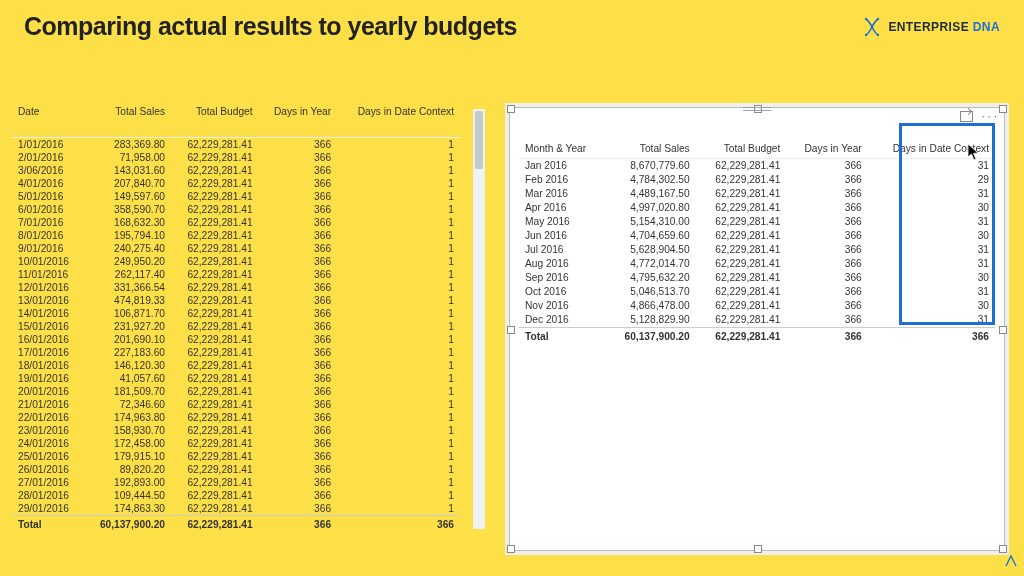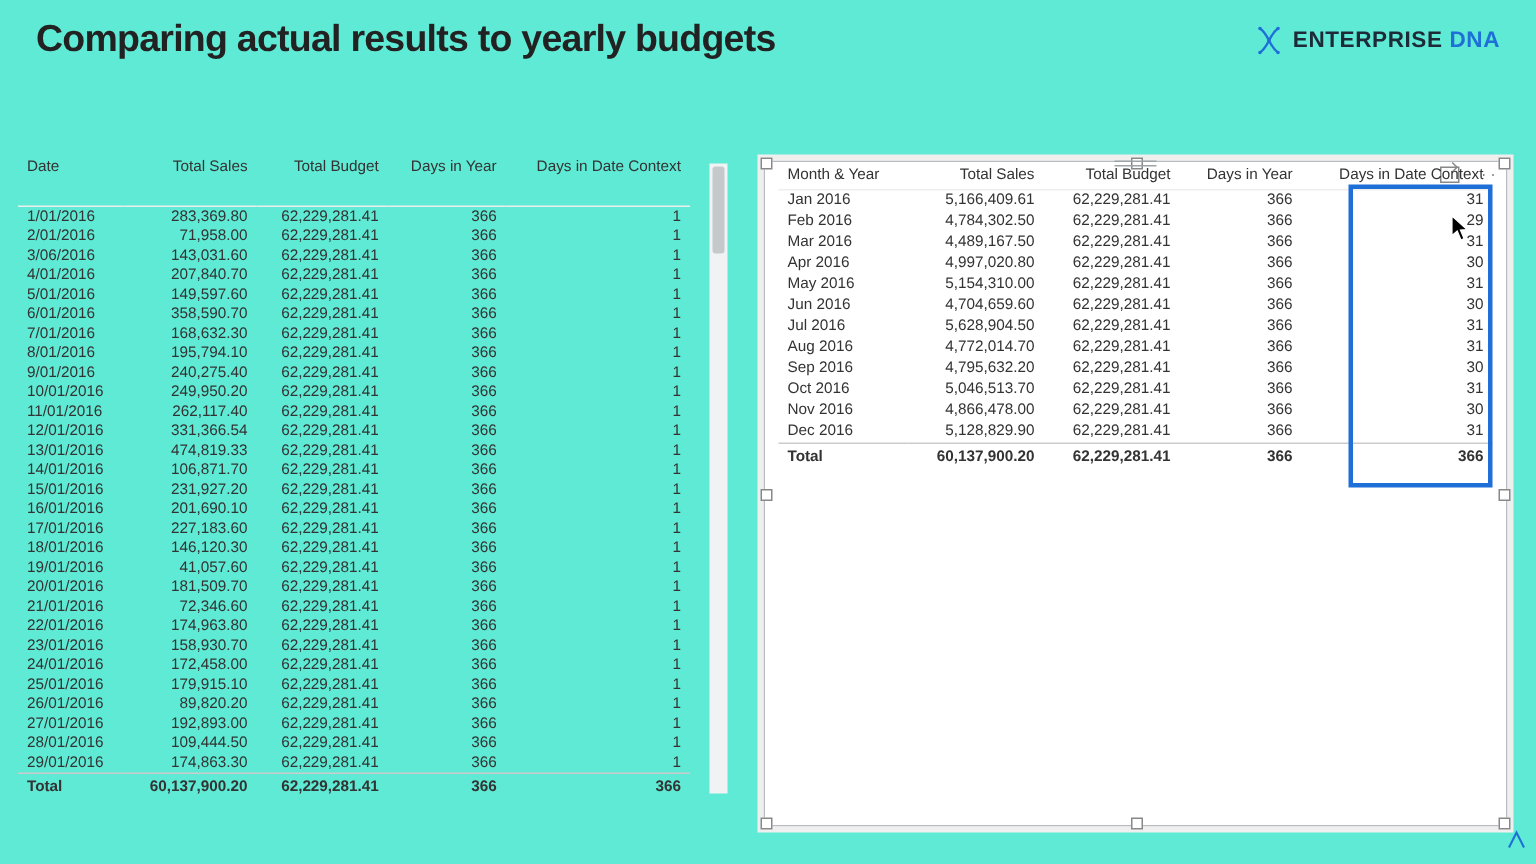--- a/index.html
+++ b/index.html
@@ -1,20 +1,20 @@
 <!DOCTYPE html>
 <html><head>
 <meta charset="utf-8">
 <style>
   html,body { margin:0; padding:0; font-family:"Segoe UI",Arial,sans-serif; background:#f6f7f8; width:1024px; height:576px; overflow:hidden; color:#222; }
-  .slide { width:1024px; height:576px; background:#5eead4; position:relative; box-sizing:border-box; padding:12px 24px 8px 24px; }
+  .slide { width:1024px; height:576px; background:#fde047; position:relative; box-sizing:border-box; padding:12px 24px 8px 24px; }
   .header { display:flex; align-items:center; justify-content:space-between; }
   .title { font-size:25px; font-weight:800; color:#222; letter-spacing:-0.5px; }
   .brand { display:flex; align-items:center; gap:6px; }
-  .brand-text { font-size:15px; font-weight:700; color:#1e2a38; letter-spacing:0.4px; }
+  .brand-text { font-size:12px; font-weight:700; color:#1e2a38; letter-spacing:0.4px; }
   .brand-text .dna { color:#1e6fd8; font-weight:800; }
   .brand-icon svg { display:block; }
 
   .panels { position:absolute; top:105px; left:12px; right:12px; bottom:10px; display:flex; gap:20px; }
 
   
   .left-visual { width:475px; height:448px; position:relative; font-size:10.2px; color:#333; }
   .scrollbar { position:absolute; right:2px; top:4px; bottom:24px; width:12px; background:#f1f2f3; }
   .scroll-thumb { position:absolute; left:2px; right:2px; top:2px; height:58px; background:#c6c9cc; border-radius:2px; }
   table.tbl { border-collapse:collapse; width:448px; }
@@ -33,21 +33,21 @@
   .sel-handle { position:absolute; width:6px; height:6px; background:#fff; border:1px solid #888; }
   .sh-tl { top:-3px; left:-3px;} .sh-tr { top:-3px; right:-3px;}
   .sh-bl { bottom:-3px; left:-3px;} .sh-br { bottom:-3px; right:-3px;}
   .sh-tm { top:-3px; left:50%; margin-left:-3px;} .sh-bm { bottom:-3px; left:50%; margin-left:-3px;}
   .sh-lm { left:-3px; top:50%; margin-top:-3px;} .sh-rm { right:-3px; top:50%; margin-top:-3px;}
   .drag-grip { position:absolute; top:-2px; left:50%; transform:translateX(-50%); width:40px; height:6px; display:flex; align-items:center; justify-content:center; }
   .drag-grip span { width:28px; height:2px; border-top:1px solid #9ea3a8; border-bottom:1px solid #9ea3a8; display:block; }
   .visual-menu { position:absolute; top:6px; right:10px; font-size:10px; color:#555; display:flex; gap:8px; align-items:center;}
   .visual-menu .box { width:11px; height:9px; border:1px solid #888; position:relative;}
   .visual-menu .box::after{content:"";position:absolute;right:1px;top:-3px;width:4px;height:4px;border-top:1px solid #888;border-right:1px solid #888; transform:rotate(45deg);}
-  .right-inner { position:absolute; top:4px; left:12px; right:12px; }
+  .right-inner { position:absolute; top:36px; left:12px; right:12px; }
   table.tbl2 { border-collapse:collapse; width:100%; }
   table.tbl2 th, table.tbl2 td { padding:1.5px 6px; white-space:nowrap; font-weight:400; }
   table.tbl2 th { text-align:left; padding-bottom:4px; border-bottom:1px solid #eee;}
   .right-visual .tbl2 th:nth-child(2),
   .right-visual .tbl2 th:nth-child(3),
   .right-visual .tbl2 th:nth-child(4),
   .right-visual .tbl2 th:nth-child(5) { text-align:right; }
   table.tbl2 td.num { text-align:right; }
   table.tbl2 tr.total td { border-top:1px solid #ccc; font-weight:700; padding-top:3px;}
   .highlight-box { position:absolute; border:3px solid #1e6fd8; pointer-events:none; top:18px; right:12px; width:90px; height:196px; }
@@ -331,21 +331,21 @@
             <tbody>
               <tr>
                 <th>Month &amp; Year</th>
                 <th>Total Sales</th>
                 <th>Total Budget</th>
                 <th>Days in Year</th>
                 <th>Days in Date Context</th>
               </tr>
               <tr>
                 <td>Jan 2016</td>
-                <td class="num">5,166,409.61</td>
+                <td class="num">8,670,779.60</td>
                 <td class="num">62,229,281.41</td>
                 <td class="num">366</td>
                 <td class="num">31</td>
               </tr>
               <tr>
                 <td>Feb 2016</td>
                 <td class="num">4,784,302.50</td>
                 <td class="num">62,229,281.41</td>
                 <td class="num">366</td>
                 <td class="num">29</td>

